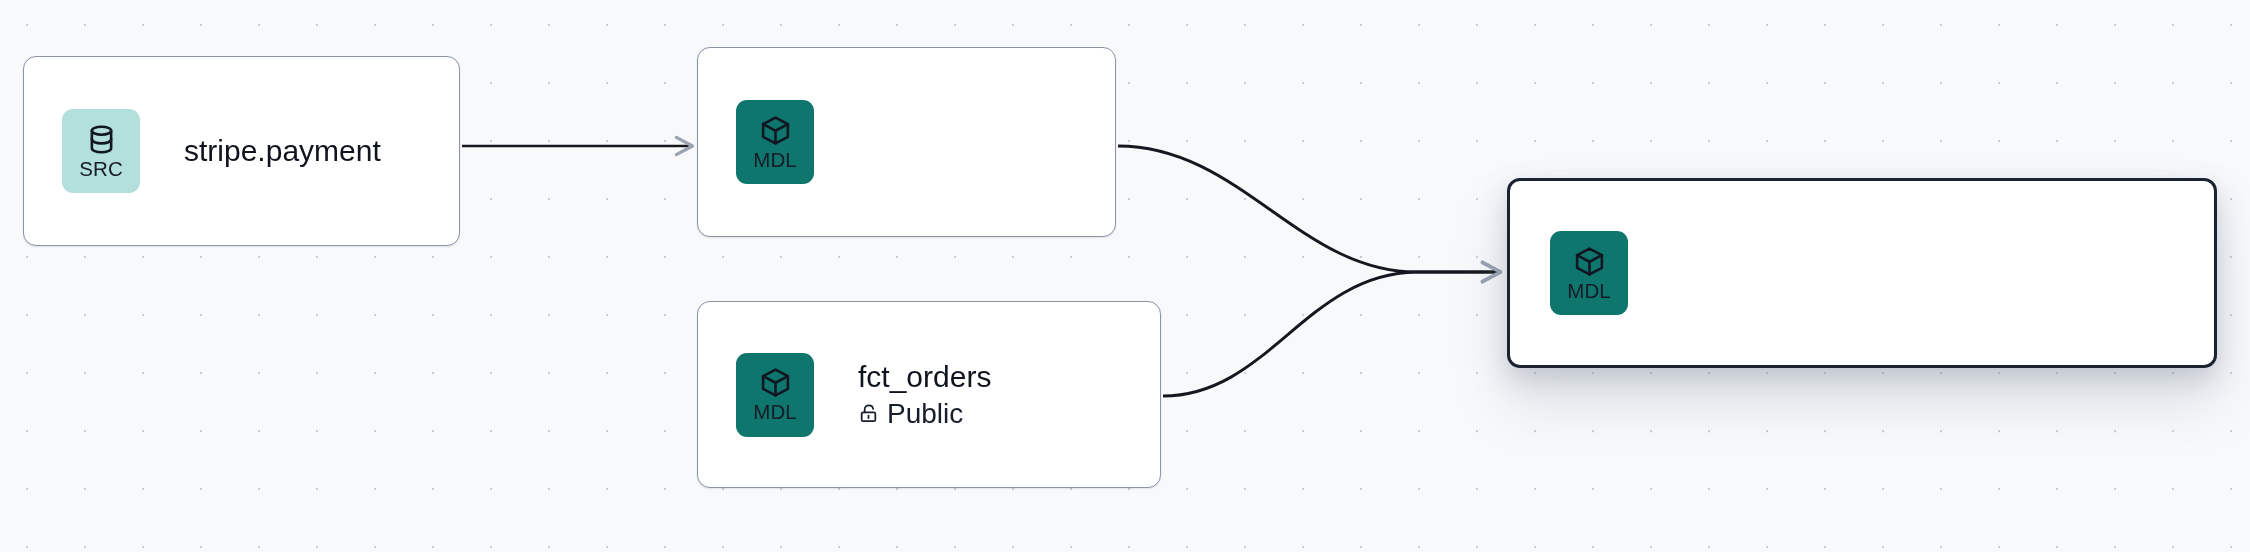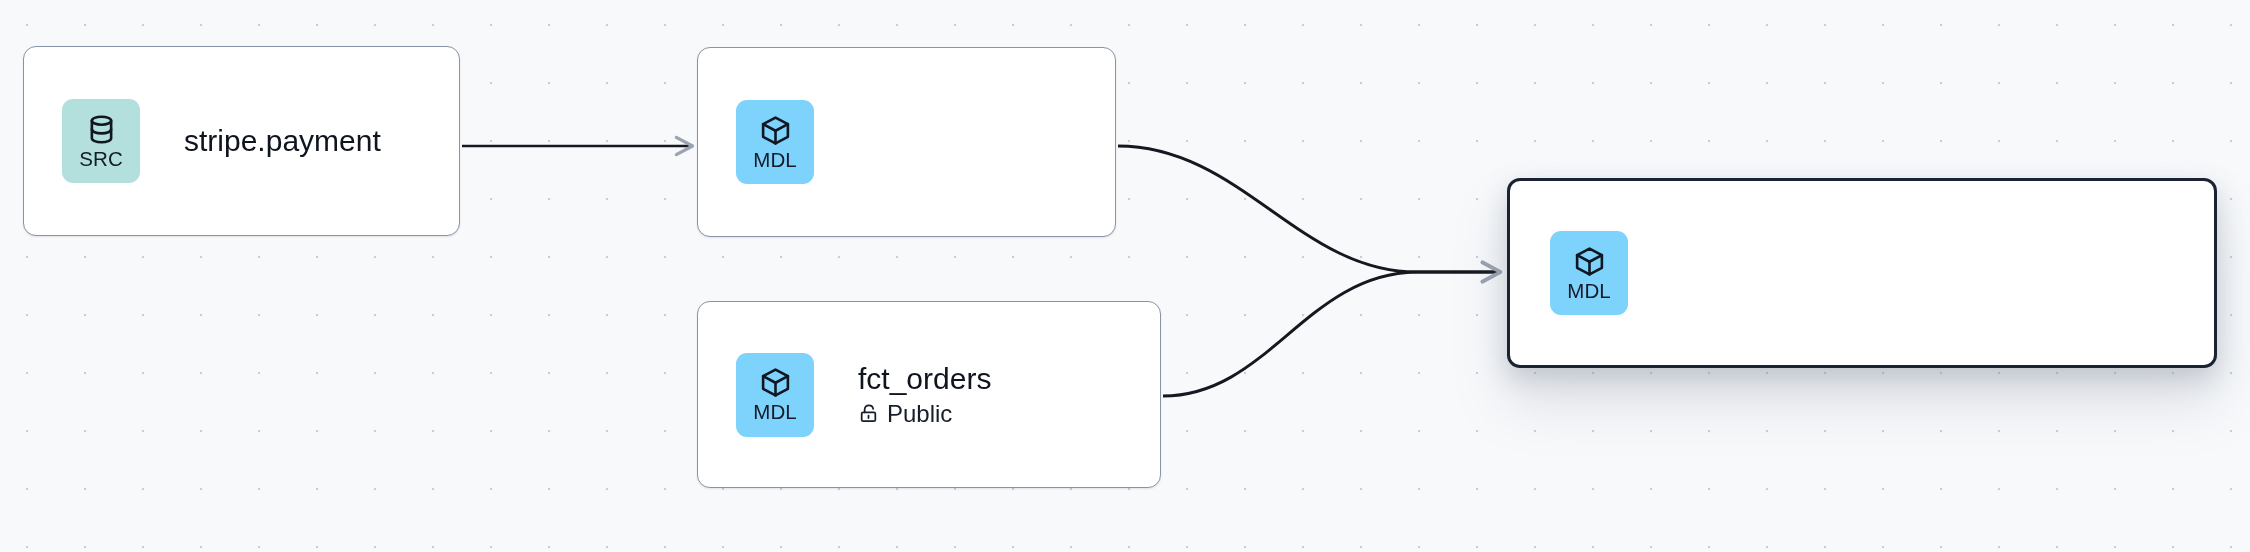--- a/index.html
+++ b/index.html
@@ -57,21 +57,21 @@
     width: 78px;
     height: 84px;
     border-radius: 11px;
     display: flex;
     flex-direction: column;
     align-items: center;
     justify-content: center;
     gap: 1px;
   }
   .badge.src { background: #b3dfdd; }
-  .badge.mdl { background: #7dd3fc; }
+  .badge.mdl { background: #0f766e; }
   .badge svg {
     display: block;
     width: 33px;
     height: 33px;
   }
   .badge .badge-label {
     font-size: 20.5px;
     line-height: 1;
     color: #151b27;
     letter-spacing: 0.1px;
@@ -88,34 +88,34 @@
   .node-title {
     font-size: 30px;
     line-height: 1.05;
     color: #10141f;
     white-space: nowrap;
   }
   .node-sub {
     display: flex;
     align-items: center;
     gap: 8px;
-    font-size: 24px;
+    font-size: 28px;
     line-height: 1.05;
     color: #171d2a;
     white-space: nowrap;
   }
   .node-sub svg {
     display: block;
     width: 21px;
     height: 21px;
     flex: 0 0 auto;
   }
 
   
-  #node-stripe-payment        { left: 23px;   top: 46px;  width: 437px; height: 190px; }
+  #node-stripe-payment        { left: 23px;   top: 56px;  width: 437px; height: 190px; }
   #node-stg-payments          { left: 697px;  top: 47px;  width: 419px; height: 190px; }
   #node-fct-orders            { left: 697px;  top: 301px; width: 464px; height: 187px; }
   #node-agg-customer-journey  { left: 1507px; top: 178px; width: 710px; height: 190px; }
   #node-agg-customer-journey  { padding-left: 40px; }
 </style>
 </head>
 <body>
 
 <div id="canvas">
 

